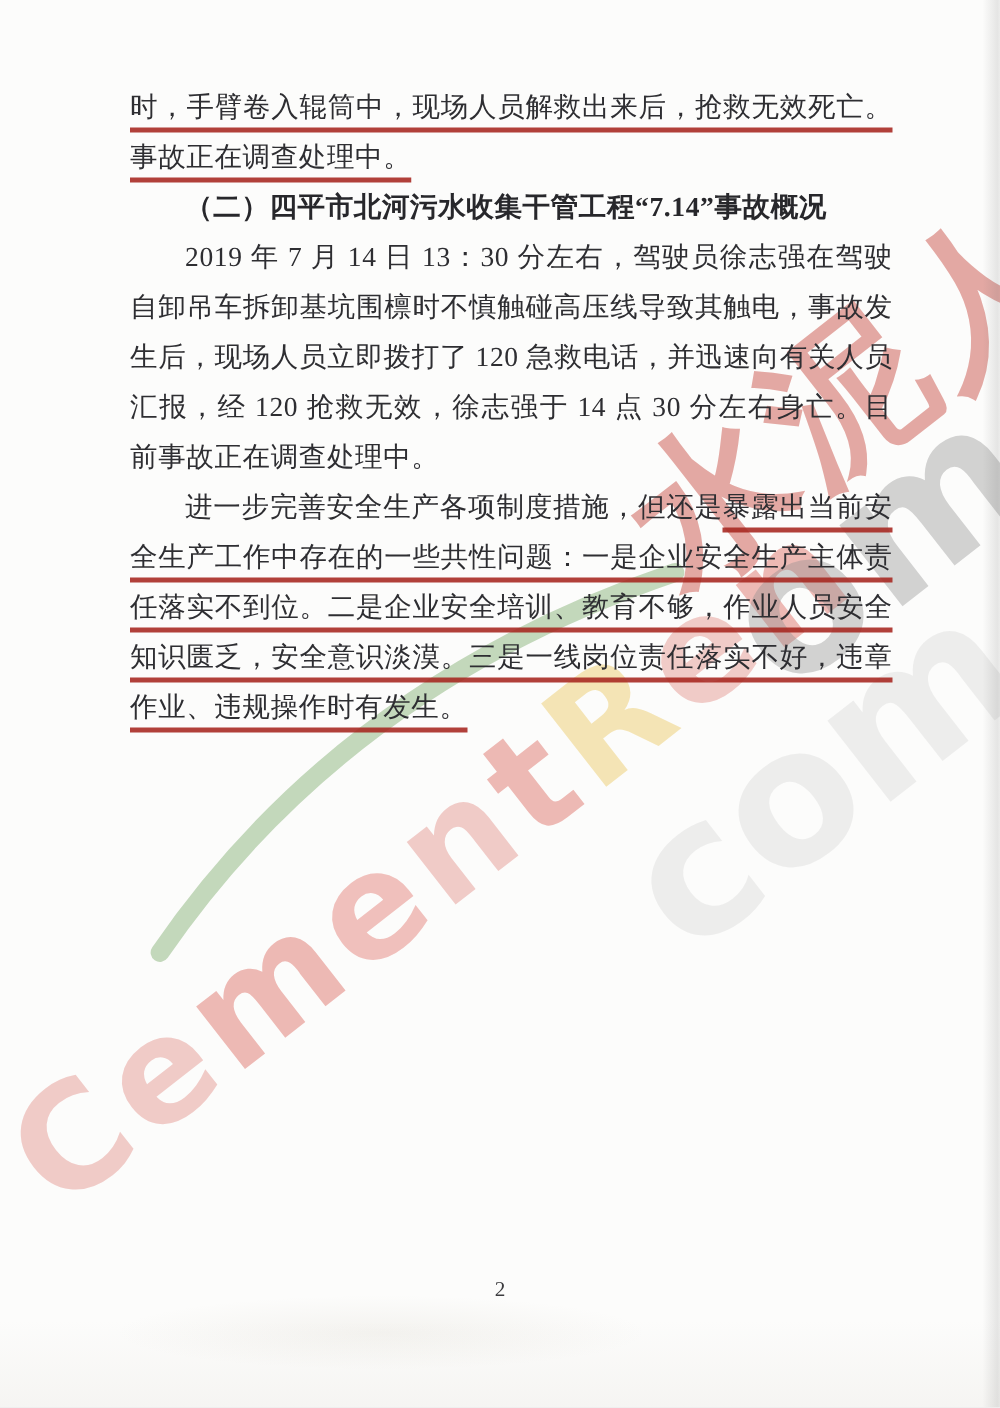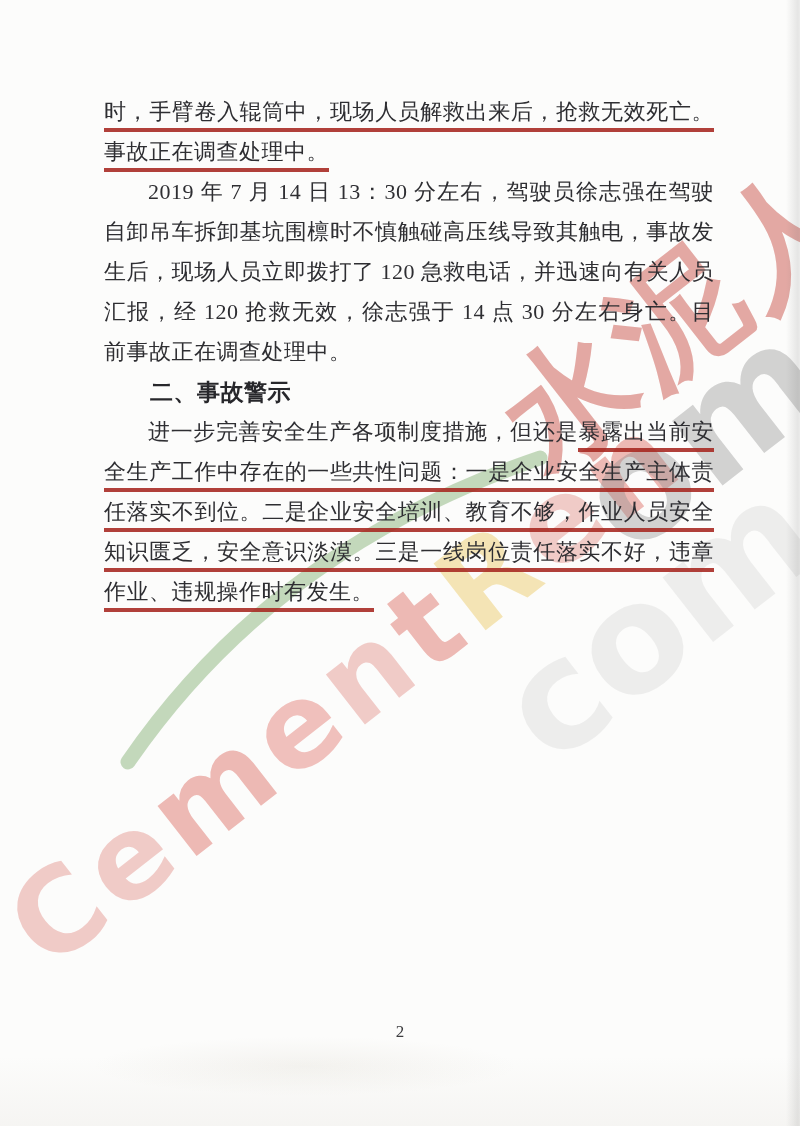--- a/index.html
+++ b/index.html
@@ -60,21 +60,21 @@
     font-family: "DejaVu Sans", sans-serif;
     font-size: 116px; font-weight: 800; letter-spacing: 7px;
     white-space: nowrap;
     transform: rotate(-38deg); transform-origin: left center;
     opacity: 0.40;
   }
   .wm-arc { position: absolute; left: 70px; top: 430px; opacity: 0.45; }
 
   
   .doc {
-    position: absolute; left: 104px; top: 92px; width: 610px; z-index: 2;
+    position: absolute; left: 104px; top: 66px; width: 610px; z-index: 2;
   }
   .para {
     margin: 0;
     font-size: 22px;
     line-height: 40px;
     letter-spacing: 0.5px;
     color: #2e2e32;
     text-align: justify;
   }
   .para.indent { text-indent: 2em; }
@@ -109,22 +109,22 @@
       <path d="M 470 28 Q 205 118 58 332" fill="none" stroke="#7fae6f" stroke-width="15" stroke-linecap="round"></path>
     </svg>
     <div class="wm-latin"><span style="color: rgb(224, 131, 124);">C</span><span style="color: rgb(224, 131, 124);">e</span><span style="color: rgb(217, 86, 75);">m</span><span style="color: rgb(224, 104, 95);">e</span><span style="color: rgb(224, 131, 124);">n</span><span style="color: rgb(217, 86, 75);">t</span><span style="color: rgb(233, 194, 78);">R</span><span style="color: rgb(224, 131, 124);">e</span><span style="color: rgb(217, 86, 75);">n</span></div>
     <div class="wm-cjk" style="color:#cb574e">水泥人网</div>
     <div class="wm-om" style="color:#8f8f8f">om</div>
     <div class="wm-com" style="color:#8f8f8f">com</div>
   </div>
 
   <div class="doc">
       <p class="para"><span class="rl">时，手臂卷入辊筒中，现场人员解救出来后，抢救无效死亡。事故正在调查处理中。</span></p>
+      <p class="para indent"><span class="b">（二）四平市北河污水收集干管工程“7.14”事故概况</span></p>
       <p class="para indent"><span>2019 年 7 月 14 日 13：30 分左右，驾驶员徐志强在驾驶自卸吊车拆卸基坑围檩时不慎触碰高压线导致其触电，事故发生后，现场人员立即拨打了 120 急救电话，并迅速向有关人员汇报，经 120 抢救无效，徐志强于 14 点 30 分左右身亡。目前事故正在调查处理中。</span></p>
-      <p class="para heading"><span class="b">二、事故警示</span></p>
       <p class="para indent"><span>进一步完善安全生产各项制度措施，但还是</span><span class="rl">暴露出当前安全生产工作中存在的一些共性问题：一是企业安全生产主体责任落实不到位。二是企业安全培训、教育不够，作业人员安全知识匮乏，安全意识淡漠。三是一线岗位责任落实不好，违章作业、违规操作时有发生。</span></p>
     </div>
 
   <div class="page-num">2</div>
 
   <div class="smudge"></div>
   <div class="edge-bottom"></div>
   <div class="edge-right"></div>
 </div>
 

